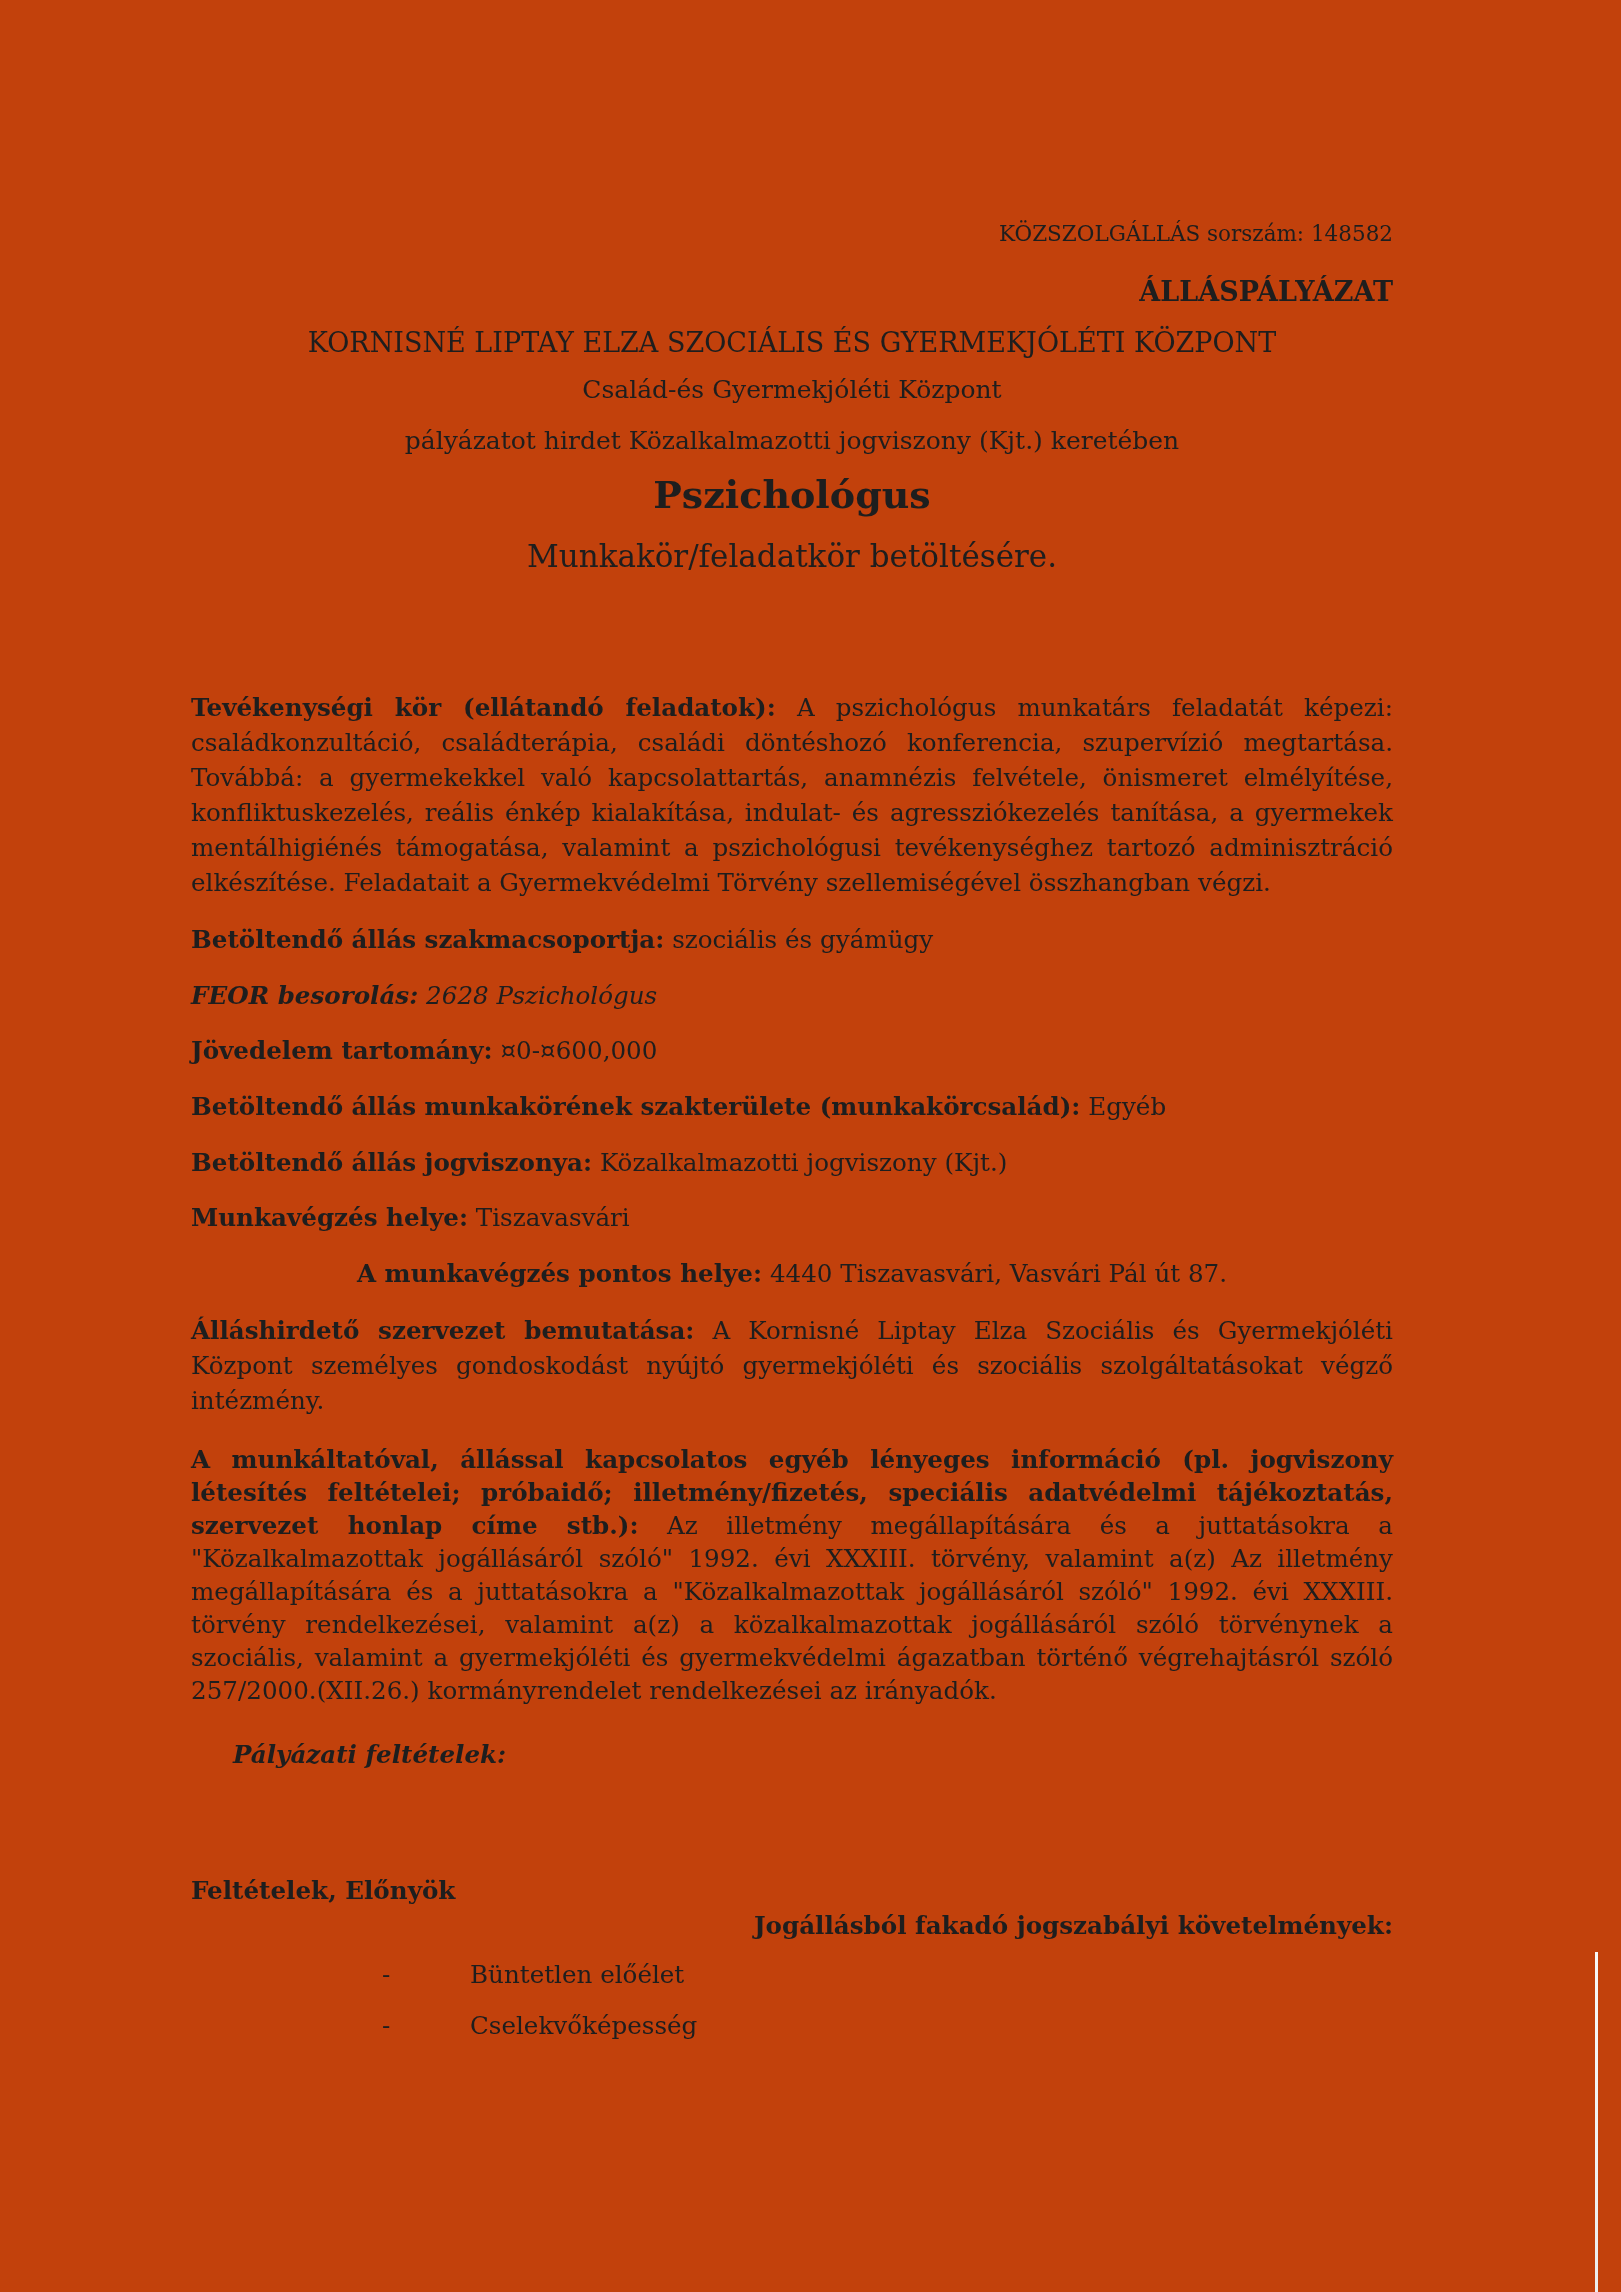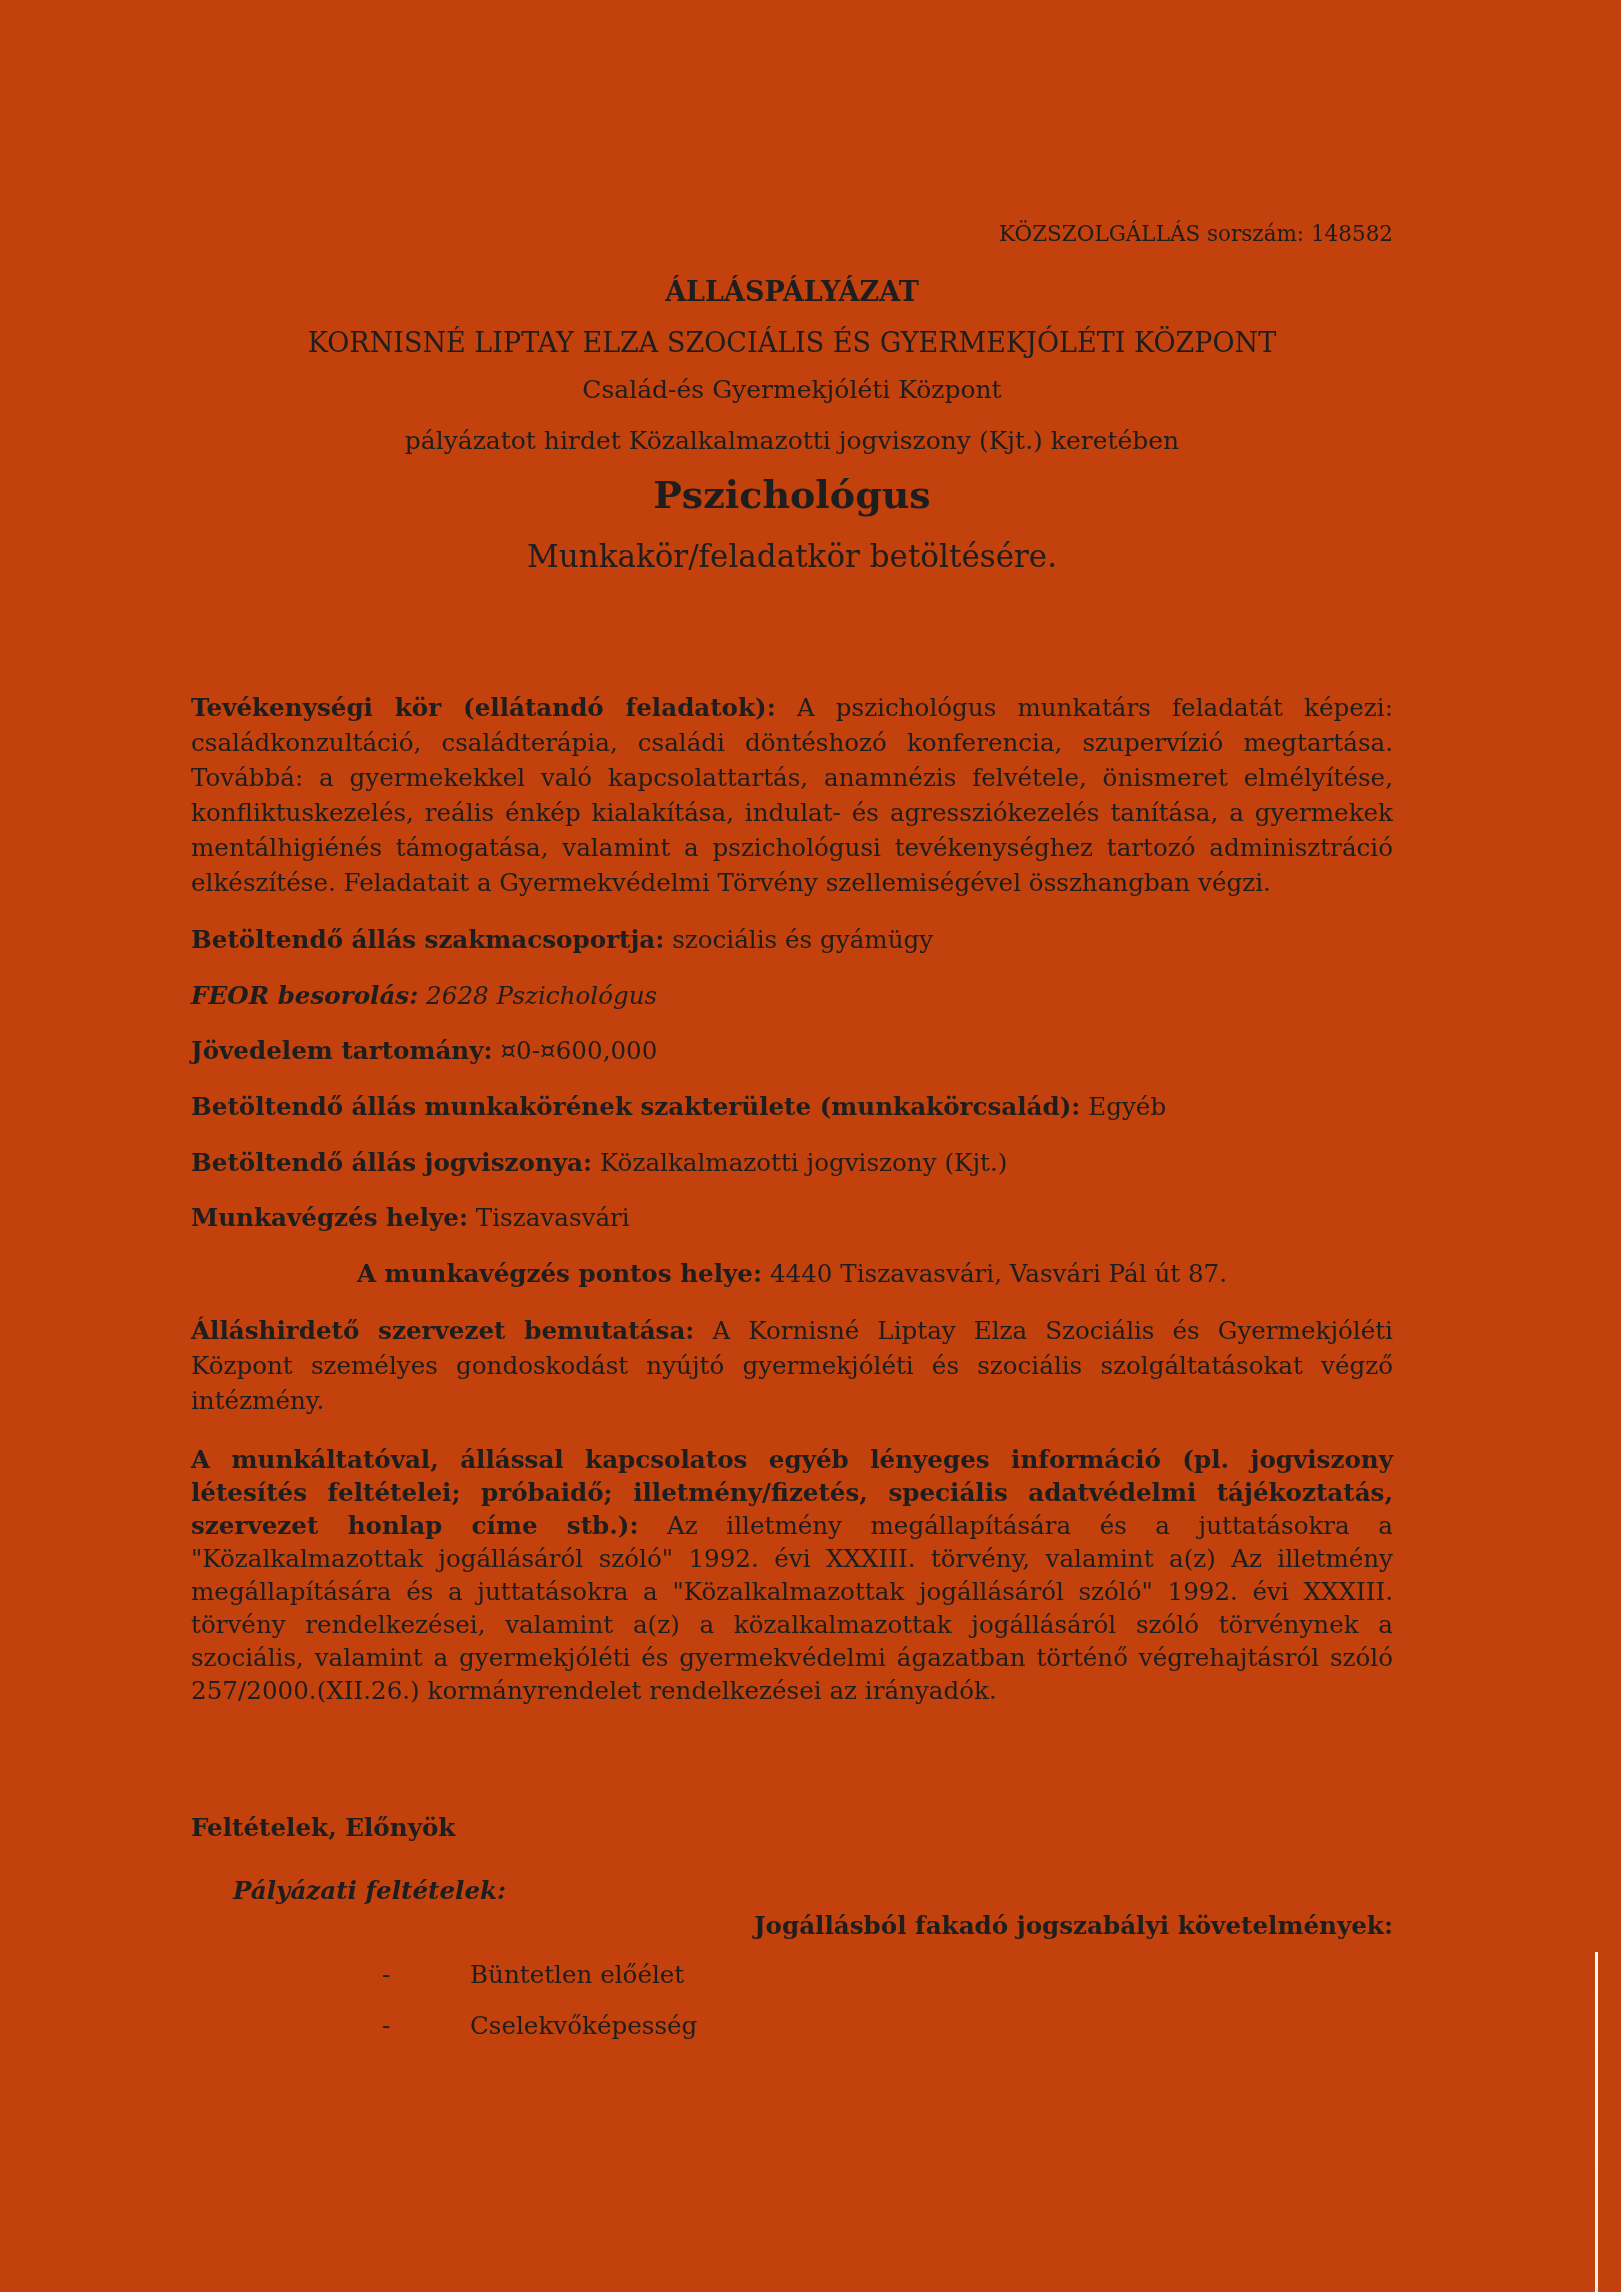--- a/index.html
+++ b/index.html
@@ -31,21 +31,21 @@
   
   .hdr {
     text-align: right;
     font-size: 21.5px;
     line-height: 29px;
   }
   .hdr-line2 { margin-top: 42px; }
 
   
   .tc { text-align: center; }
-  .t1 { margin-top: 27px; font-size: 27px; line-height: 34px; font-weight: 700; }
+  .t1 { margin-top: 27px; font-size: 27px; line-height: 34px; font-weight: 700; text-align: right; }
   .t2 { margin-top: 17px; font-size: 27px; line-height: 34px; }
   .t3 { margin-top: 14.3px; font-size: 25px; line-height: 32px; }
   .t4 { margin-top: 19px; font-size: 25px; line-height: 32px; }
   .t5 { margin-top: 14.3px; font-size: 38px; line-height: 45px; font-weight: 700; }
   .t6 { margin-top: 23px; font-size: 31px; line-height: 32px; }
 
   
   .para {
     font-size: 24.6px;
     line-height: 35px;
@@ -126,22 +126,22 @@
 
 
     <p class="field f-location"><span class="lbl">Munkavégzés helye:</span><span> Tiszavasvári</span></p>
 
     <p class="field f-exact"><span class="lbl">A munkavégzés pontos helye:</span><span> 4440 Tiszavasvári, Vasvári Pál út 87.</span></p>
 
     <p class="para org"><span class="lbl">Álláshirdető szervezet bemutatása:</span><span> A Kornisné Liptay Elza Szociális és Gyermekjóléti Központ személyes gondoskodást nyújtó gyermekjóléti és szociális szolgáltatásokat végző intézmény.</span></p>
 
     <p class="para other-info"><span class="lbl">A munkáltatóval, állással kapcsolatos egyéb lényeges információ (pl. jogviszony létesítés feltételei; próbaidő; illetmény/fizetés, speciális adatvédelmi tájékoztatás, szervezet honlap címe stb.):</span><span> Az illetmény megállapítására és a juttatásokra a "Közalkalmazottak jogállásáról szóló" 1992. évi XXXIII. törvény, valamint a(z) Az illetmény megállapítására és a juttatásokra a "Közalkalmazottak jogállásáról szóló" 1992. évi XXXIII. törvény rendelkezései, valamint a(z) a közalkalmazottak jogállásáról szóló törvénynek a szociális, valamint a gyermekjóléti és gyermekvédelmi ágazatban történő végrehajtásról szóló 257/2000.(XII.26.) kormányrendelet rendelkezései az irányadók.</span></p>
 
+    <div class="field cond-sub">Pályázati feltételek:</div>
     <div class="field cond-head">Feltételek, Előnyök</div>
-    <div class="field cond-sub">Pályázati feltételek:</div>
     <div class="field cond-req">Jogállásból fakadó jogszabályi követelmények:</div>
 
     <div class="bullet b1"><span class="dash">-</span><span>Büntetlen előélet</span></div>
 
     <div class="bullet b2"><span class="dash">-</span><span>Cselekvőképesség</span></div>
 
   </div>
 
   <div class="scan-edge"></div>
 </div>

